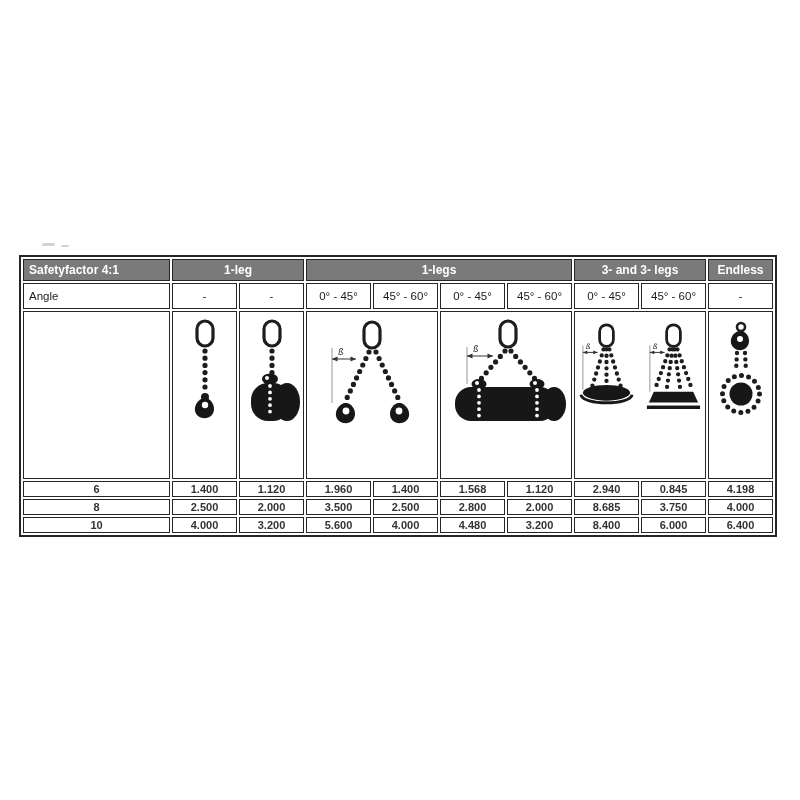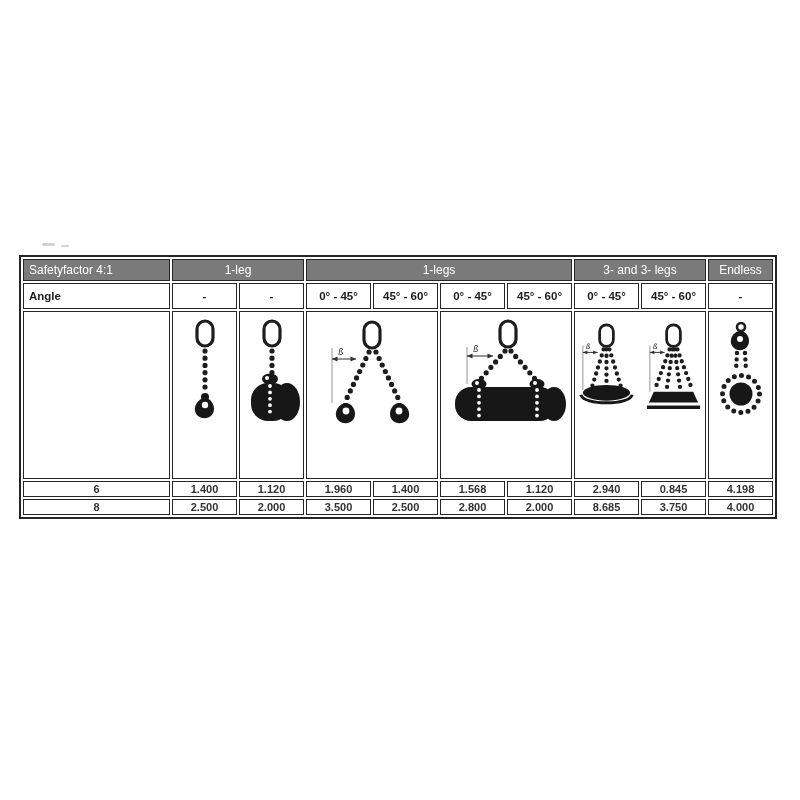--- a/index.html
+++ b/index.html
@@ -21,24 +21,24 @@
     border-collapse:separate;border-spacing:2px;
     border:2px solid #262626;background:#ffffff;
   }
   td{
     border:1px solid #262626;background:#ffffff;
     text-align:center;vertical-align:middle;
     overflow:hidden;white-space:nowrap;padding:0;
     color:#333333;
   }
   tr.hdr td{
-    background:#7a7a7a;color:#ffffff;font-weight:normal;font-size:12px;height:20px;
+    background:#7a7a7a;color:#ffffff;font-weight:bold;font-size:12px;height:20px;
   }
   tr.hdr td.lab{text-align:left;padding-left:5px;}
-  tr.angle td{height:24px;font-size:11.5px;color:#1c1c1c;font-weight:bold;}
+  tr.angle td{height:24px;font-size:11.5px;color:#1c1c1c;font-weight:normal;}
   tr.angle td.lab{text-align:left;padding-left:5px;}
   tr.illus td{height:160px;vertical-align:top;padding-top:6px;}
   tr.factor td{
     background:#7a7a7a;color:#ffffff;font-weight:bold;font-size:12px;height:20px;
   }
   tr.data td{height:14px;font-size:11px;font-weight:bold;color:#333333;line-height:13px;}
 
   .duo{display:flex;justify-content:center;gap:4px;}
 
   
@@ -226,15 +226,27 @@
       <td>2.500</td>
       <td>2.000</td>
       <td>3.500</td>
       <td>2.500</td>
       <td>2.800</td>
       <td>2.000</td>
       <td>8.685</td>
       <td>3.750</td>
       <td>4.000</td>
     </tr>
+    <tr class="data">
+      <td>10</td>
+      <td>4.000</td>
+      <td>3.200</td>
+      <td>5.600</td>
+      <td>4.000</td>
+      <td>4.480</td>
+      <td>3.200</td>
+      <td>8.400</td>
+      <td>6.000</td>
+      <td>6.400</td>
+    </tr>
   </tbody>
     </table>
 </div>
 
 </body></html>

